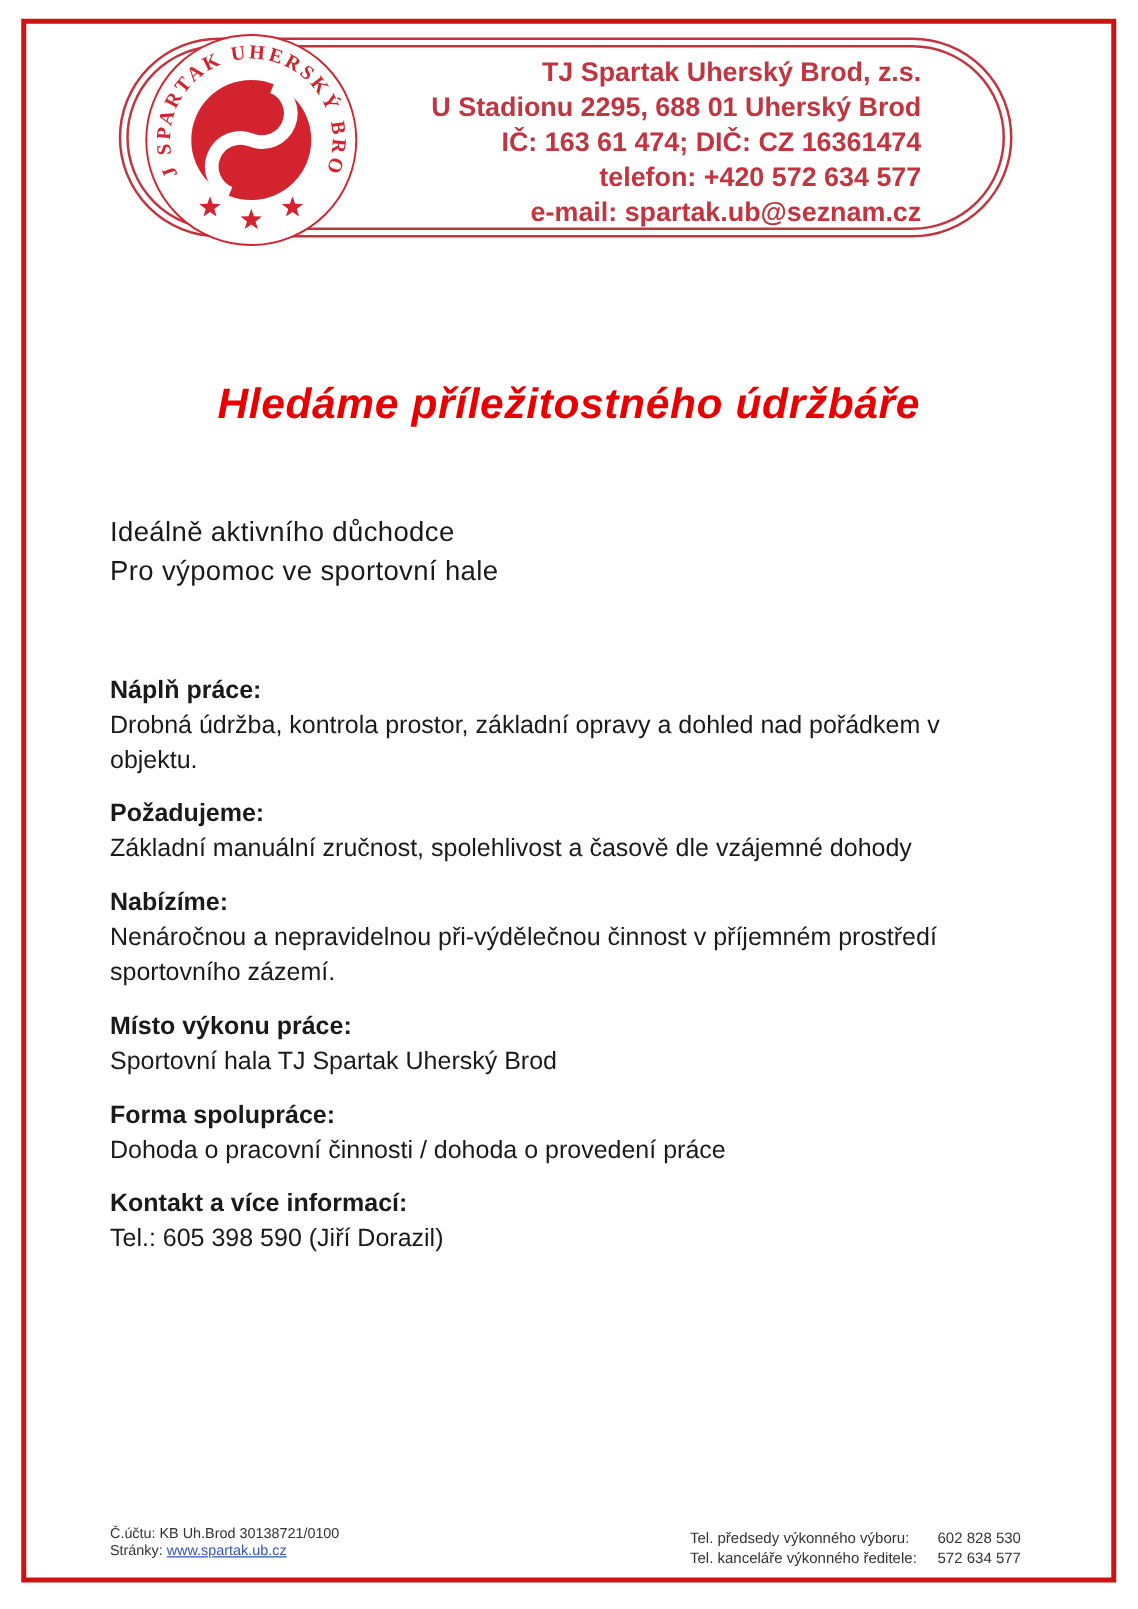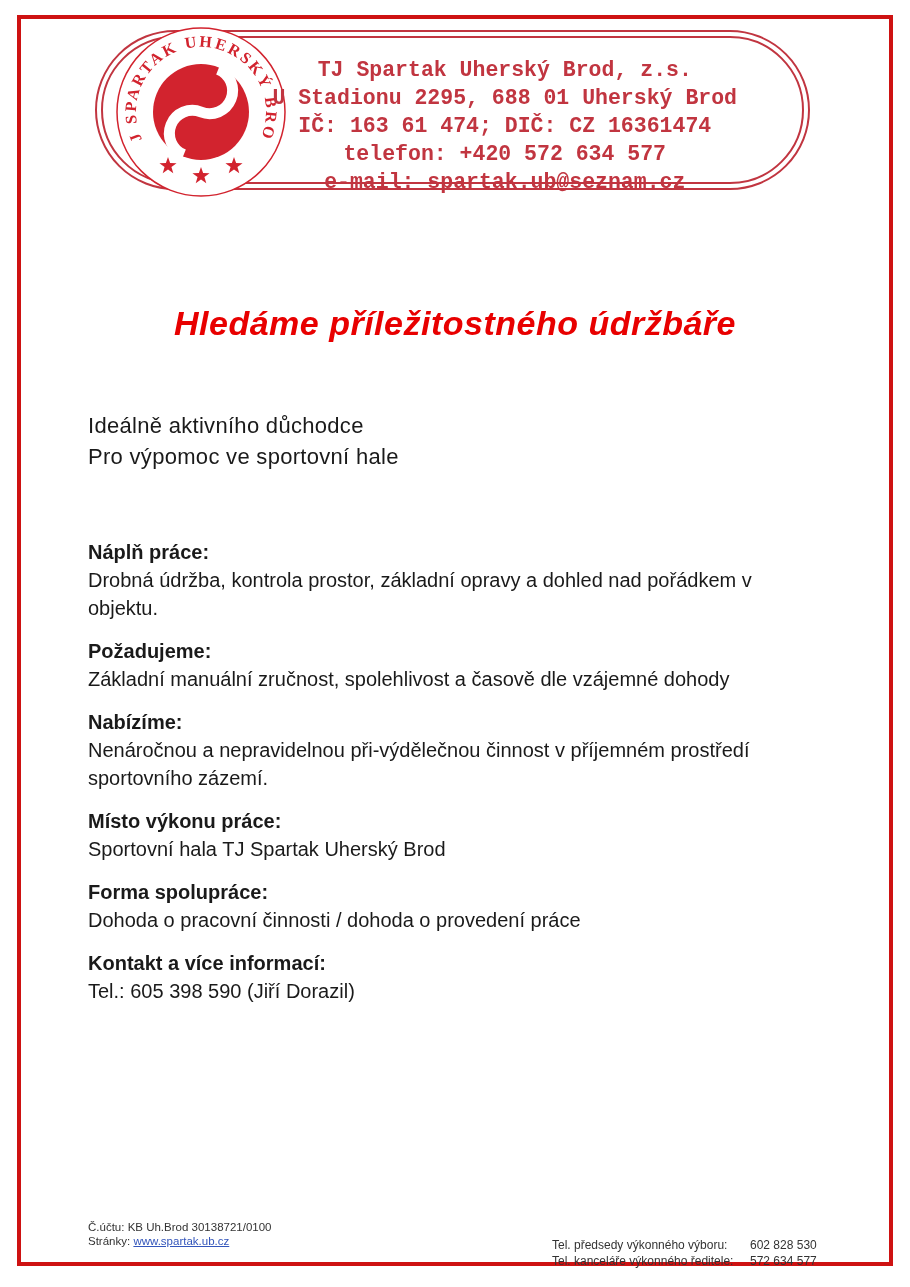--- a/index.html
+++ b/index.html
@@ -24,22 +24,22 @@
   .stamp{position:absolute;left:95px;top:30px;width:715px;height:160px;}
   .capsule{position:absolute;box-sizing:border-box;}
   .capsule.outer{inset:0;border:2px solid var(--stamp-red);border-radius:80px;}
   .capsule.inner{inset:6px;border:2px solid var(--stamp-red);border-radius:74px;}
   .logo-svg{position:absolute;left:20px;top:-4px;width:172px;height:172px;}
   .ring-text{
     font-family:"Liberation Serif",serif;font-size:16px;font-weight:bold;
     letter-spacing:2.5px;fill:var(--logo-red);
   }
   .stamp-address{
-    position:absolute;right:73px;top:26px;text-align:center;
-    font-family:Liberation Mono, monospace;font-size:21.5px;line-height:28px;
+    position:absolute;right:73px;top:14px;text-align:right;
+    font-family:Liberation Sans, sans-serif;font-size:21.5px;line-height:28px;
     font-weight:600;color:var(--stamp-red);white-space:nowrap;
   }
   
   .title{
     position:absolute;left:0;top:304px;width:100%;margin:0;text-align:center;
     font-size:34px;font-weight:bold;color:var(--accent-red);letter-spacing:.5px;font-style:italic;
   }
   .subtitle{
     position:absolute;left:88px;top:410px;
     font-size:22px;font-weight:normal;line-height:31px;color:var(--text-black);
@@ -52,21 +52,21 @@
   }
   .section{margin:0 0 15px 0;}
   .section .heading{font-weight:bold;}
   
   .footer{
     position:absolute;left:88px;top:1221px;width:730px;
     font-size:11.5px;line-height:13.5px;color:var(--footer-gray);
   }
   .footer a{color:var(--link-blue);text-decoration:underline;}
   .footer-right{
-    position:absolute;left:464px;top:18px;
+    position:absolute;left:464px;top:3px;
     display:grid;grid-template-columns:198px auto;row-gap:3px;
     font-size:12px;line-height:13px;white-space:nowrap;
   }
 </style>
 </head>
 <body>
 
 <div class="page">
 
   <div class="page-border"></div>

